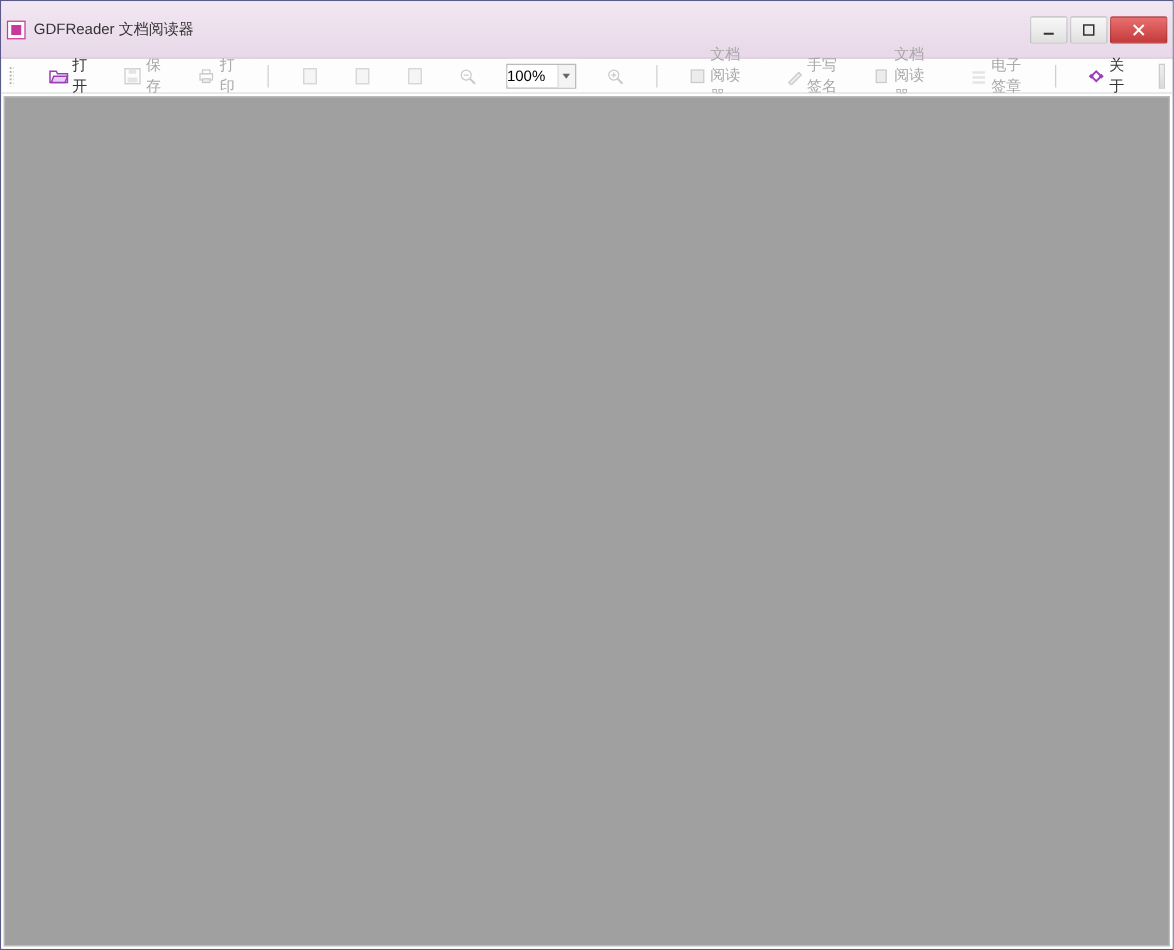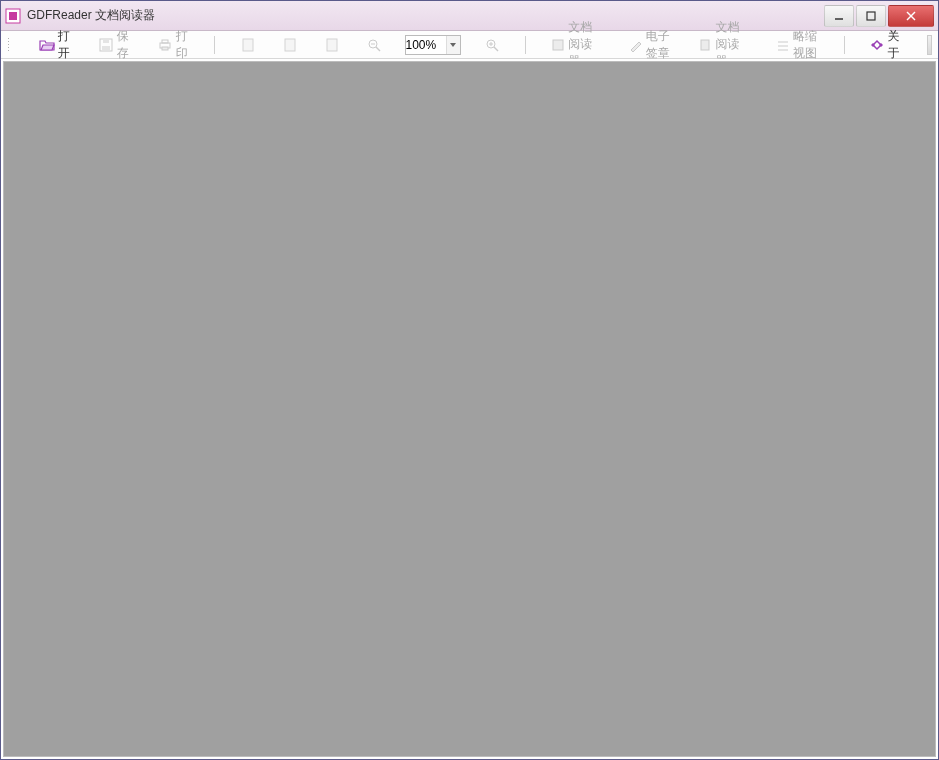--- a/index.html
+++ b/index.html
@@ -13,21 +13,21 @@
 }
 .window {
   width: 100%; height: 100%;
   border: 1px solid #5a5a8a;
   background: #fff;
   display: flex;
   flex-direction: column;
   box-shadow: 0 0 6px rgba(0,0,0,0.3);
 }
 .titlebar {
-  height: 30px;
+  height: 46px;
   background: linear-gradient(#f2e7f2, #e8d8e8);
   border-bottom: 1px solid #c8b8c8;
   display: flex;
   align-items: center;
   padding: 0 4px;
 }
 .app-icon {
   width: 16px; height: 16px; margin-right: 6px;
   display: inline-flex; align-items: center; justify-content: center;
 }
@@ -277,41 +277,41 @@
       </span>
       <span>文档阅读器</span>
     </div>
 
     <div class="tbtn disabled">
       <span>
         <svg width="14" height="14" viewBox="0 0 14 14">
             <path d="M2 12l8-8 2 2-8 8z" fill="#ddd" stroke="#999"></path>
           </svg>
       </span>
-      <span>电子签章</span>
+      <span>手写签名</span>
     </div>
 
     <div class="tbtn disabled">
       <span>
         <svg width="14" height="14" viewBox="0 0 14 14">
             <rect x="3" y="2" width="8" height="10" fill="#ddd" stroke="#999"></rect>
           </svg>
       </span>
       <span>文档阅读器</span>
     </div>
 
     <div class="tbtn disabled">
       <span>
         <svg width="14" height="14" viewBox="0 0 14 14">
             <rect x="2" y="3" width="10" height="2" fill="#ccc"></rect>
             <rect x="2" y="7" width="10" height="2" fill="#ccc"></rect>
             <rect x="2" y="11" width="10" height="2" fill="#ccc"></rect>
           </svg>
       </span>
-      <span>略缩视图</span>
+      <span>电子签章</span>
     </div>
 
     <div class="sep"></div>
 
     <div class="tbtn">
       <span>
         <svg width="14" height="14" viewBox="0 0 14 14">
             <path d="M3 7l4-4 4 4-4 4z" fill="none" stroke="#9a3fb5" stroke-width="1.5"></path>
             <path d="M1 7l2-2 2 2-2 2z" fill="#9a3fb5"></path>
             <path d="M9 7l2-2 2 2-2 2z" fill="#9a3fb5"></path>

